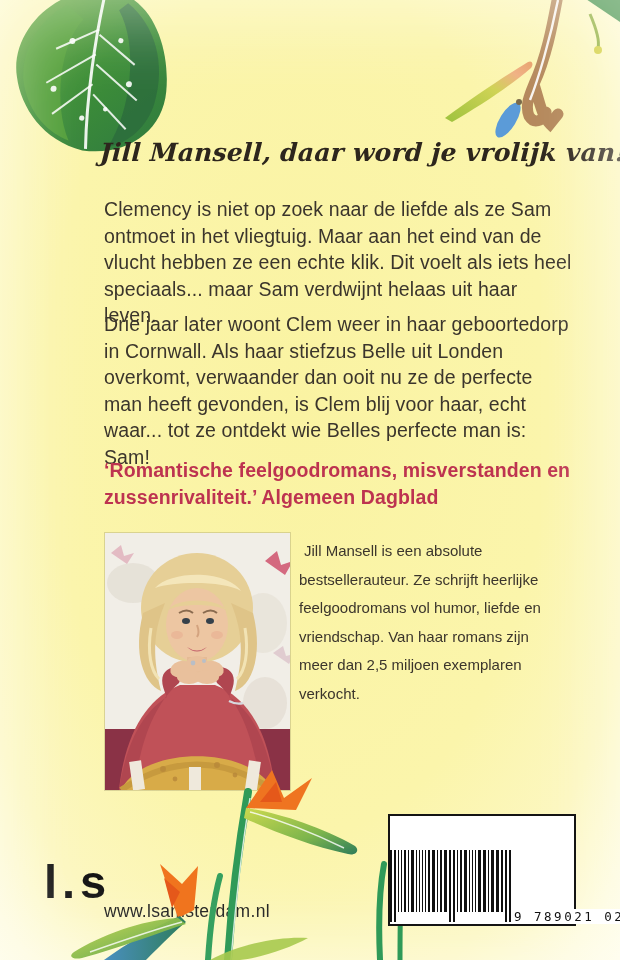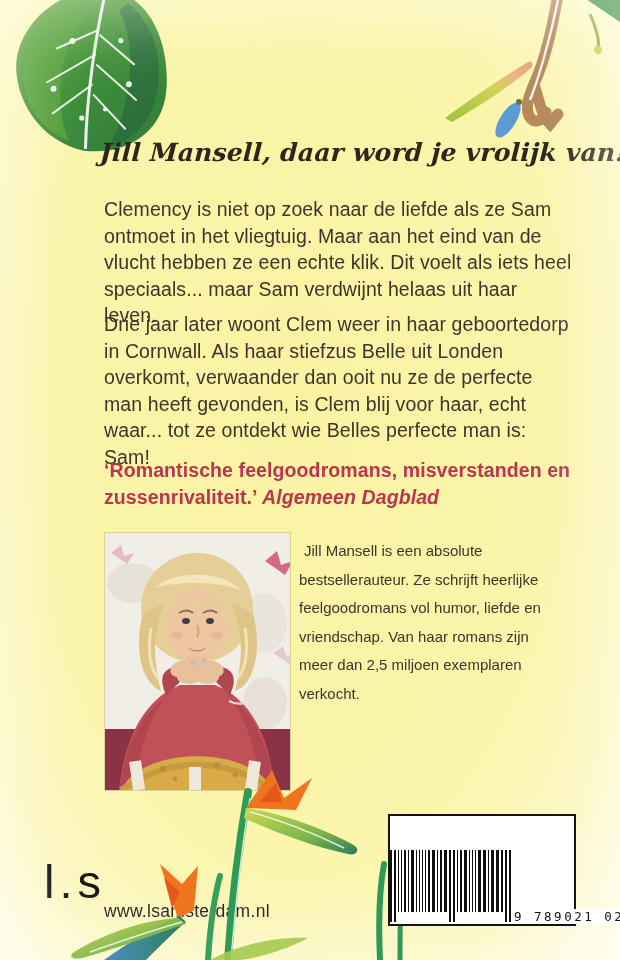--- a/index.html
+++ b/index.html
@@ -18,33 +18,33 @@
   .para{
     position:absolute;left:104px;width:468px;
     font-size:19.5px;line-height:26.5px;color:#3b352c;letter-spacing:.1px;
   }
   .p1{top:196px;}
   .p2{top:311px;}
   .review{
     position:absolute;left:104px;top:457px;width:468px;
     font-size:19.5px;line-height:27px;font-weight:700;letter-spacing:.1px;
   }
-  .review .src{font-style:italic;font-weight:700;}
+  .review .src{font-weight:700;}
   .bio{
     position:absolute;left:299px;top:537px;width:268px;
     font-size:15px;line-height:28.5px;color:#3b352c;text-indent:5px;
   }
   
   .photo{position:absolute;left:105px;top:533px;width:185px;height:257px;box-shadow:0 0 0 1px rgba(120,110,70,.25);}
   .photo svg{display:block;}
   
   .logo{
     position:absolute;left:44px;top:858px;
     font-size:47px;color:#121212;letter-spacing:5px;line-height:1;
-    font-family:"Liberation Sans", sans-serif;font-weight:400;
+    font-family:"Liberation Sans", sans-serif;font-weight:700;
   }
   .site{
     position:absolute;left:104px;top:901px;
     font-size:17.5px;color:#161616;letter-spacing:.3px;
   }
   .barcode{
     position:absolute;left:388px;top:814px;width:188px;height:112px;
     background:#fff;border:2px solid #141414;box-sizing:border-box;z-index:5;
     display:flex;align-items:flex-end;
   }

